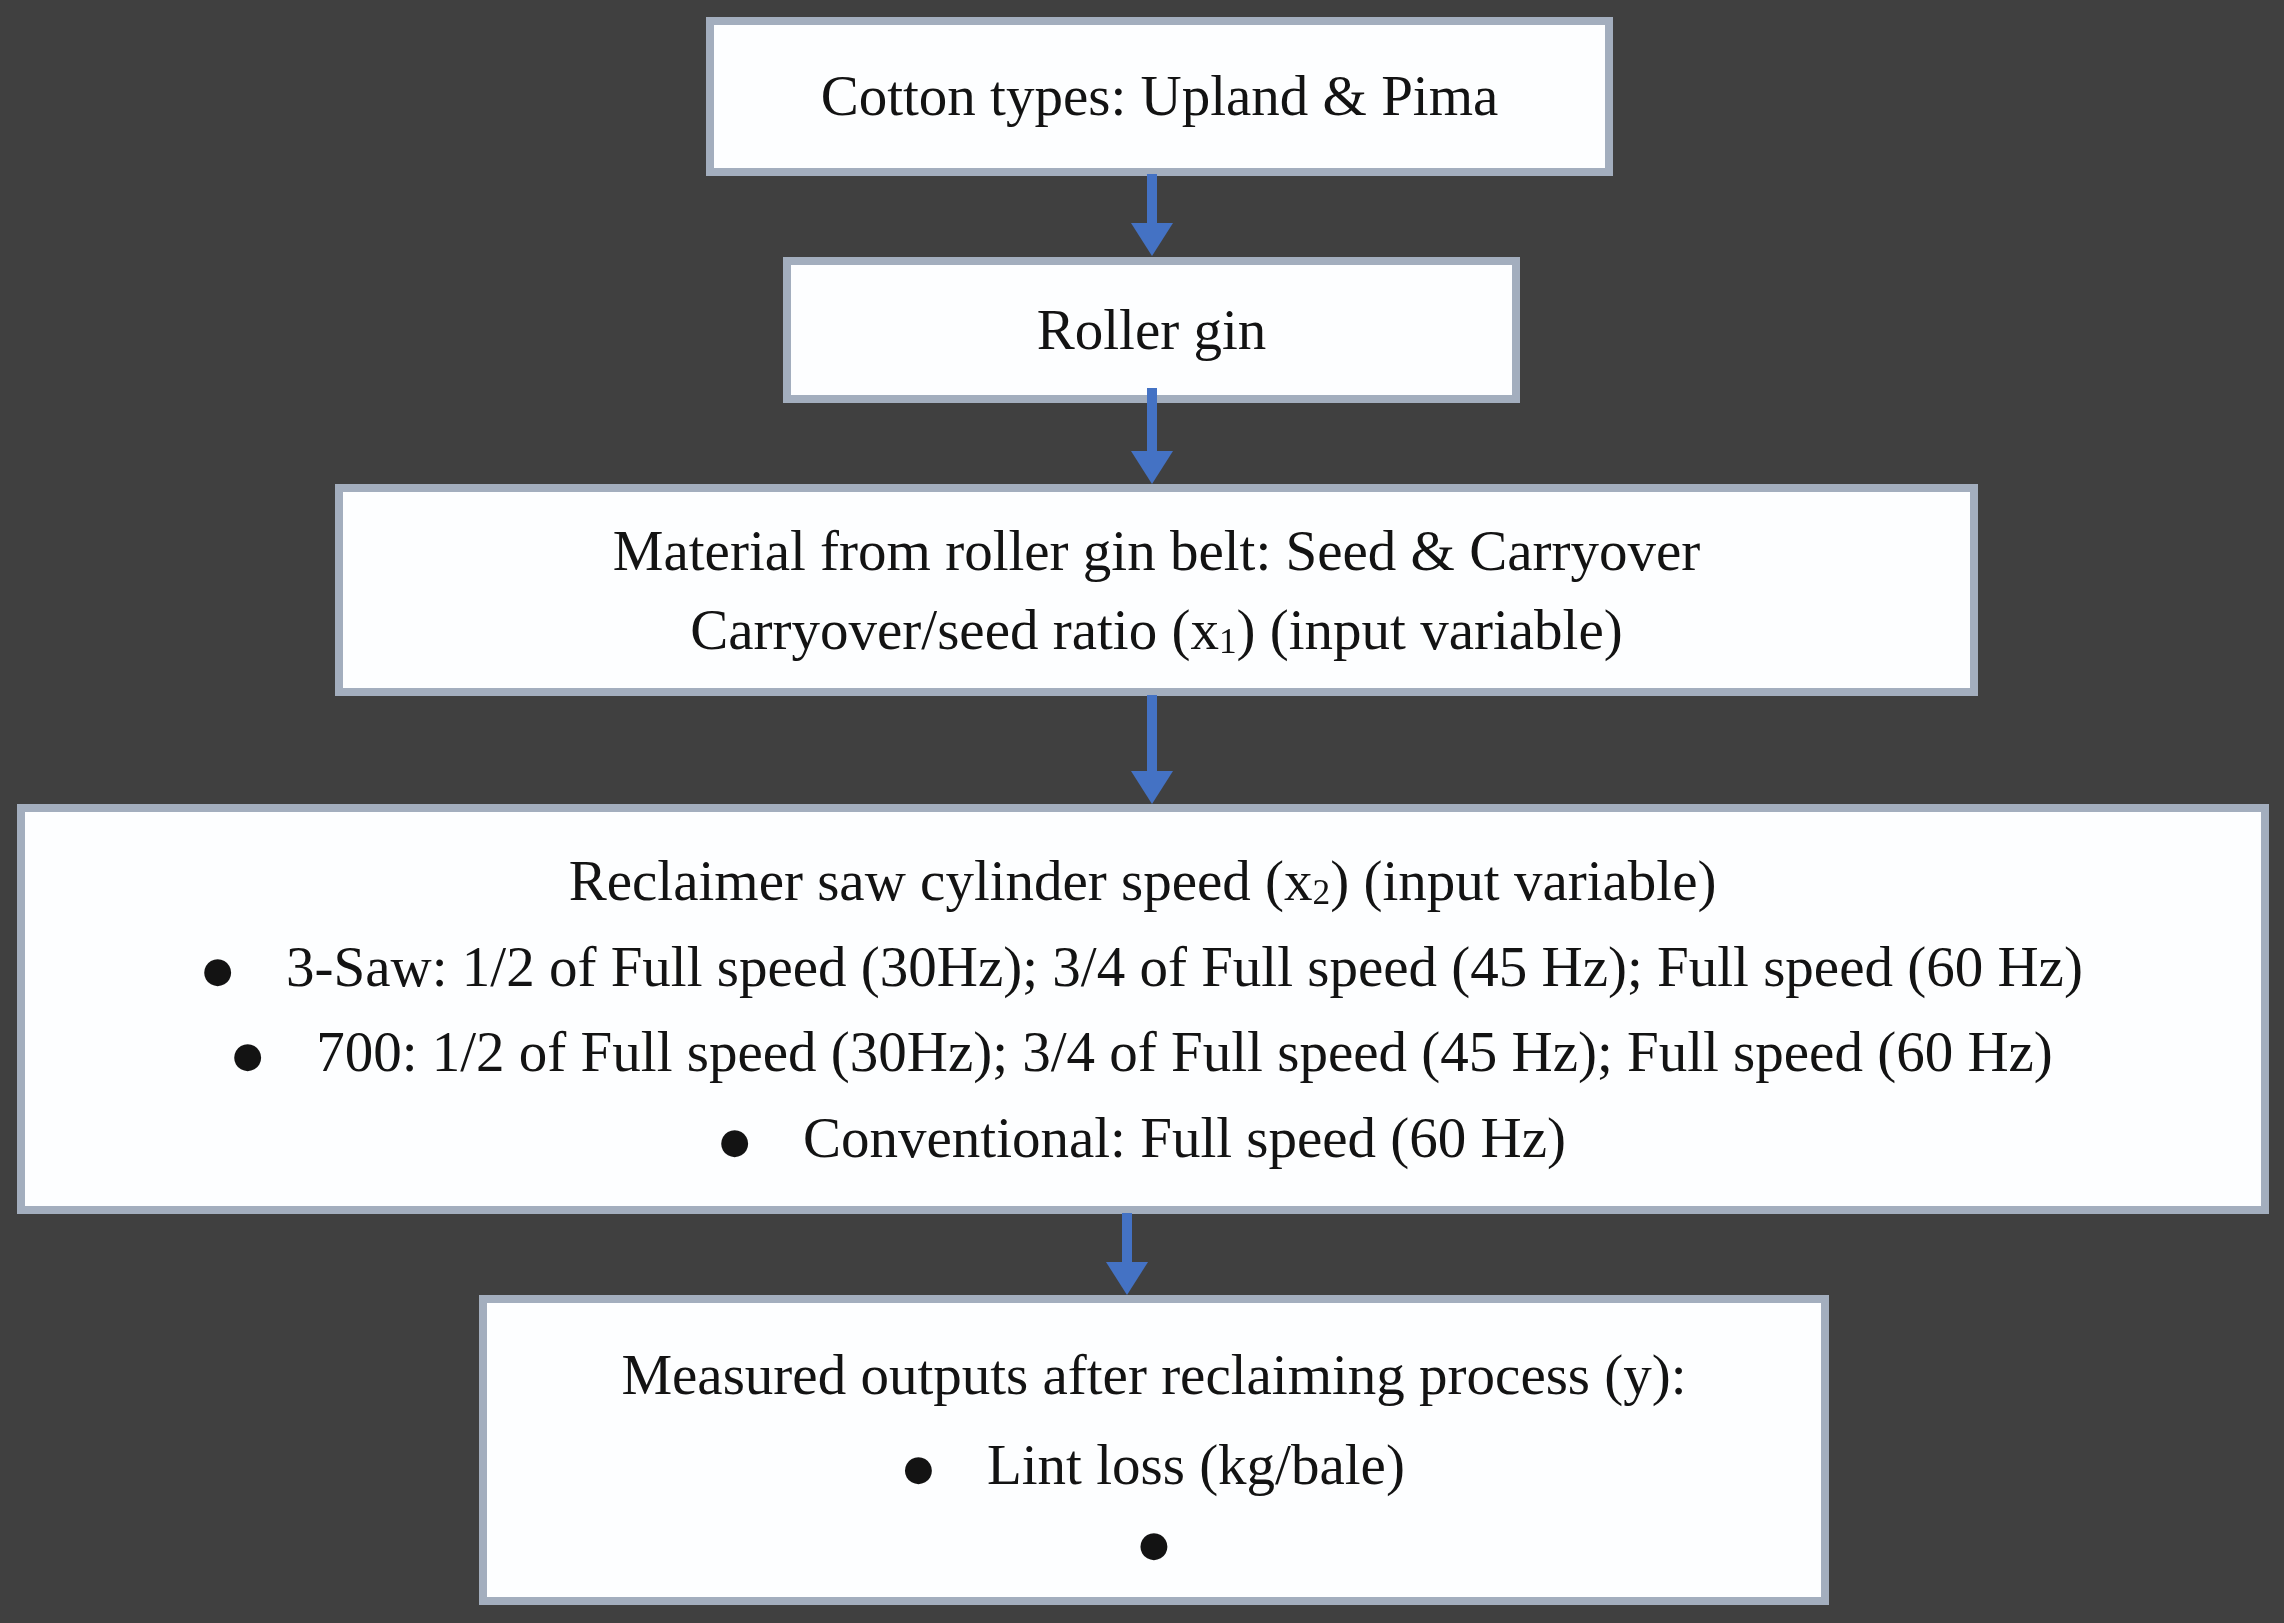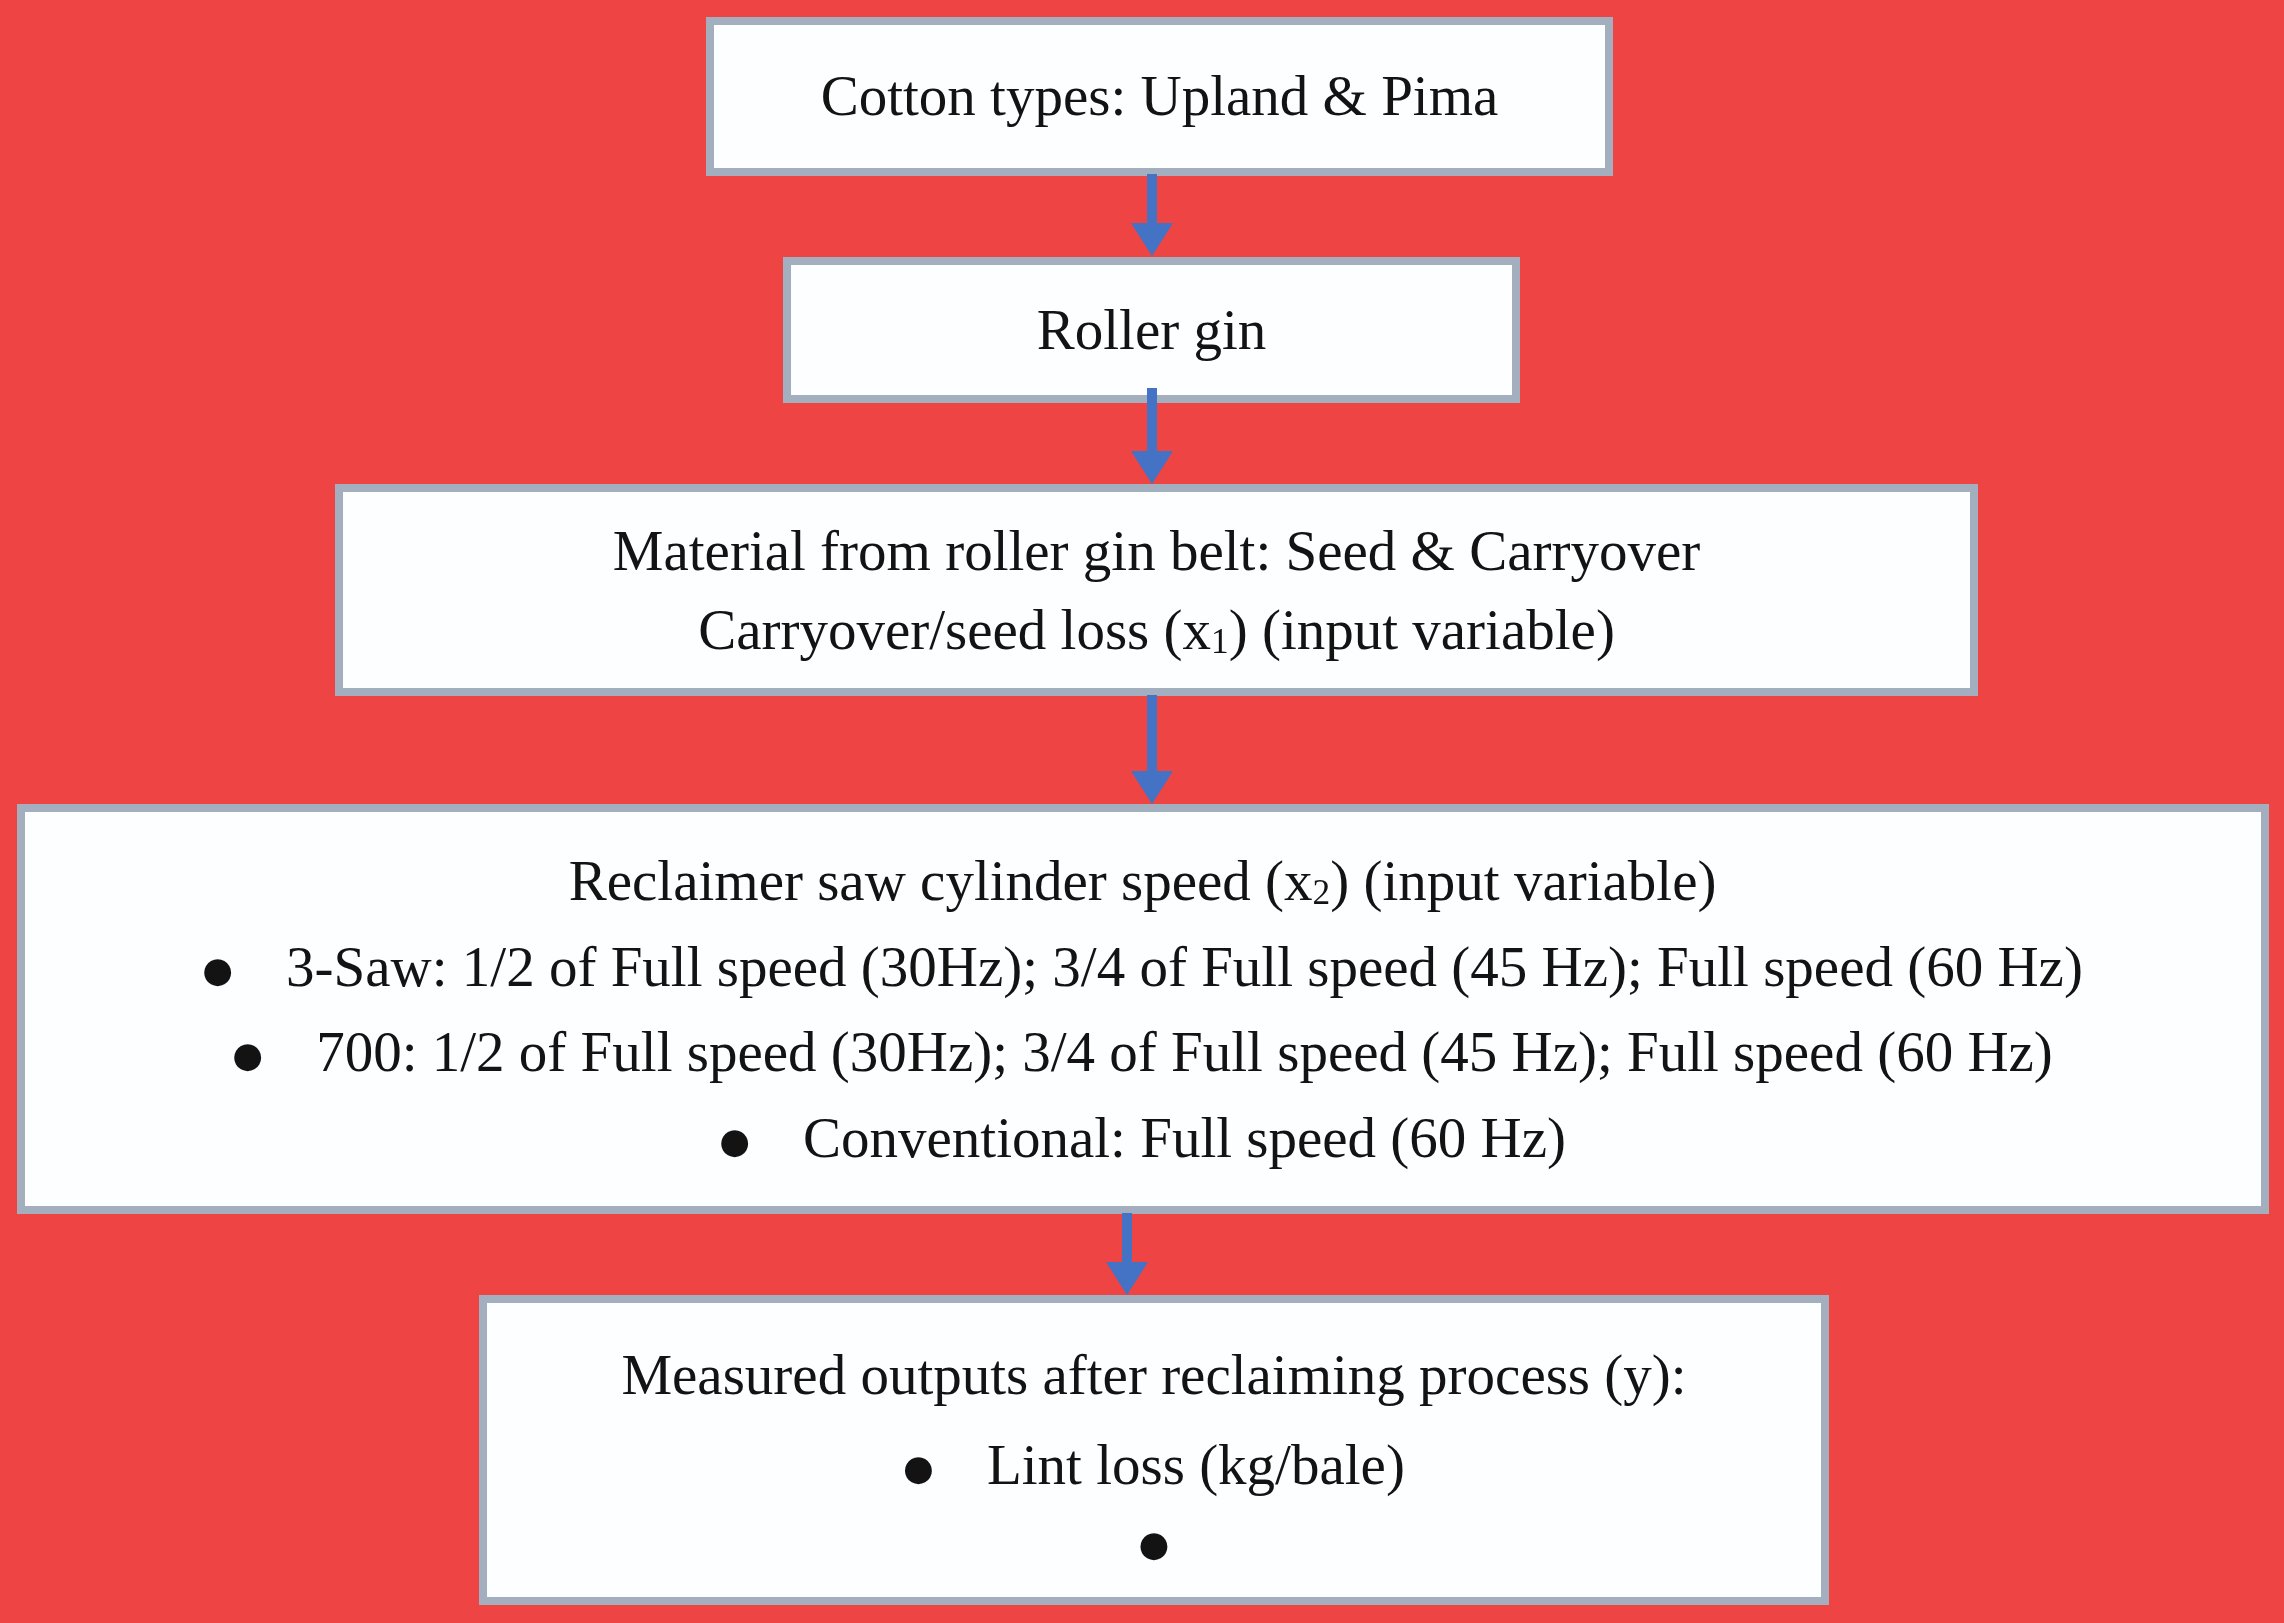--- a/index.html
+++ b/index.html
@@ -4,21 +4,21 @@
 <style>
   html, body {
     margin: 0;
     padding: 0;
     background: #ffffff;
   }
   .canvas {
     position: relative;
     width: 2284px;
     height: 1623px;
-    background: #ef4444;
+    background: #404040;
     font-family: "Liberation Serif", "DejaVu Serif", serif;
     color: #131313;
     font-size: 57px;
     overflow: hidden;
   }
   .flow-box {
     position: absolute;
     box-sizing: border-box;
     border: 8px solid #a3aebe;
     background: #fdfeff;
@@ -96,21 +96,21 @@
     <div class="line">Roller gin</div>
   </div>
 
   <div class="arrow arrow-2">
     <div class="shaft"></div>
     <div class="head"></div>
   </div>
 
   <div class="flow-box box-3">
     <div class="line">Material from roller gin belt: Seed &amp; Carryover</div>
-    <div class="line"><span>Carryover/seed loss (x</span><span class="subscript">1</span><span>) (input variable)</span></div>
+    <div class="line"><span>Carryover/seed ratio (x</span><span class="subscript">1</span><span>) (input variable)</span></div>
   </div>
 
   <div class="arrow arrow-3">
     <div class="shaft"></div>
     <div class="head"></div>
   </div>
 
   <div class="flow-box box-4">
     <div class="line"><span>Reclaimer saw cylinder speed (x</span><span class="subscript">2</span><span>) (input variable)</span></div>
     <div class="bullet-row">

